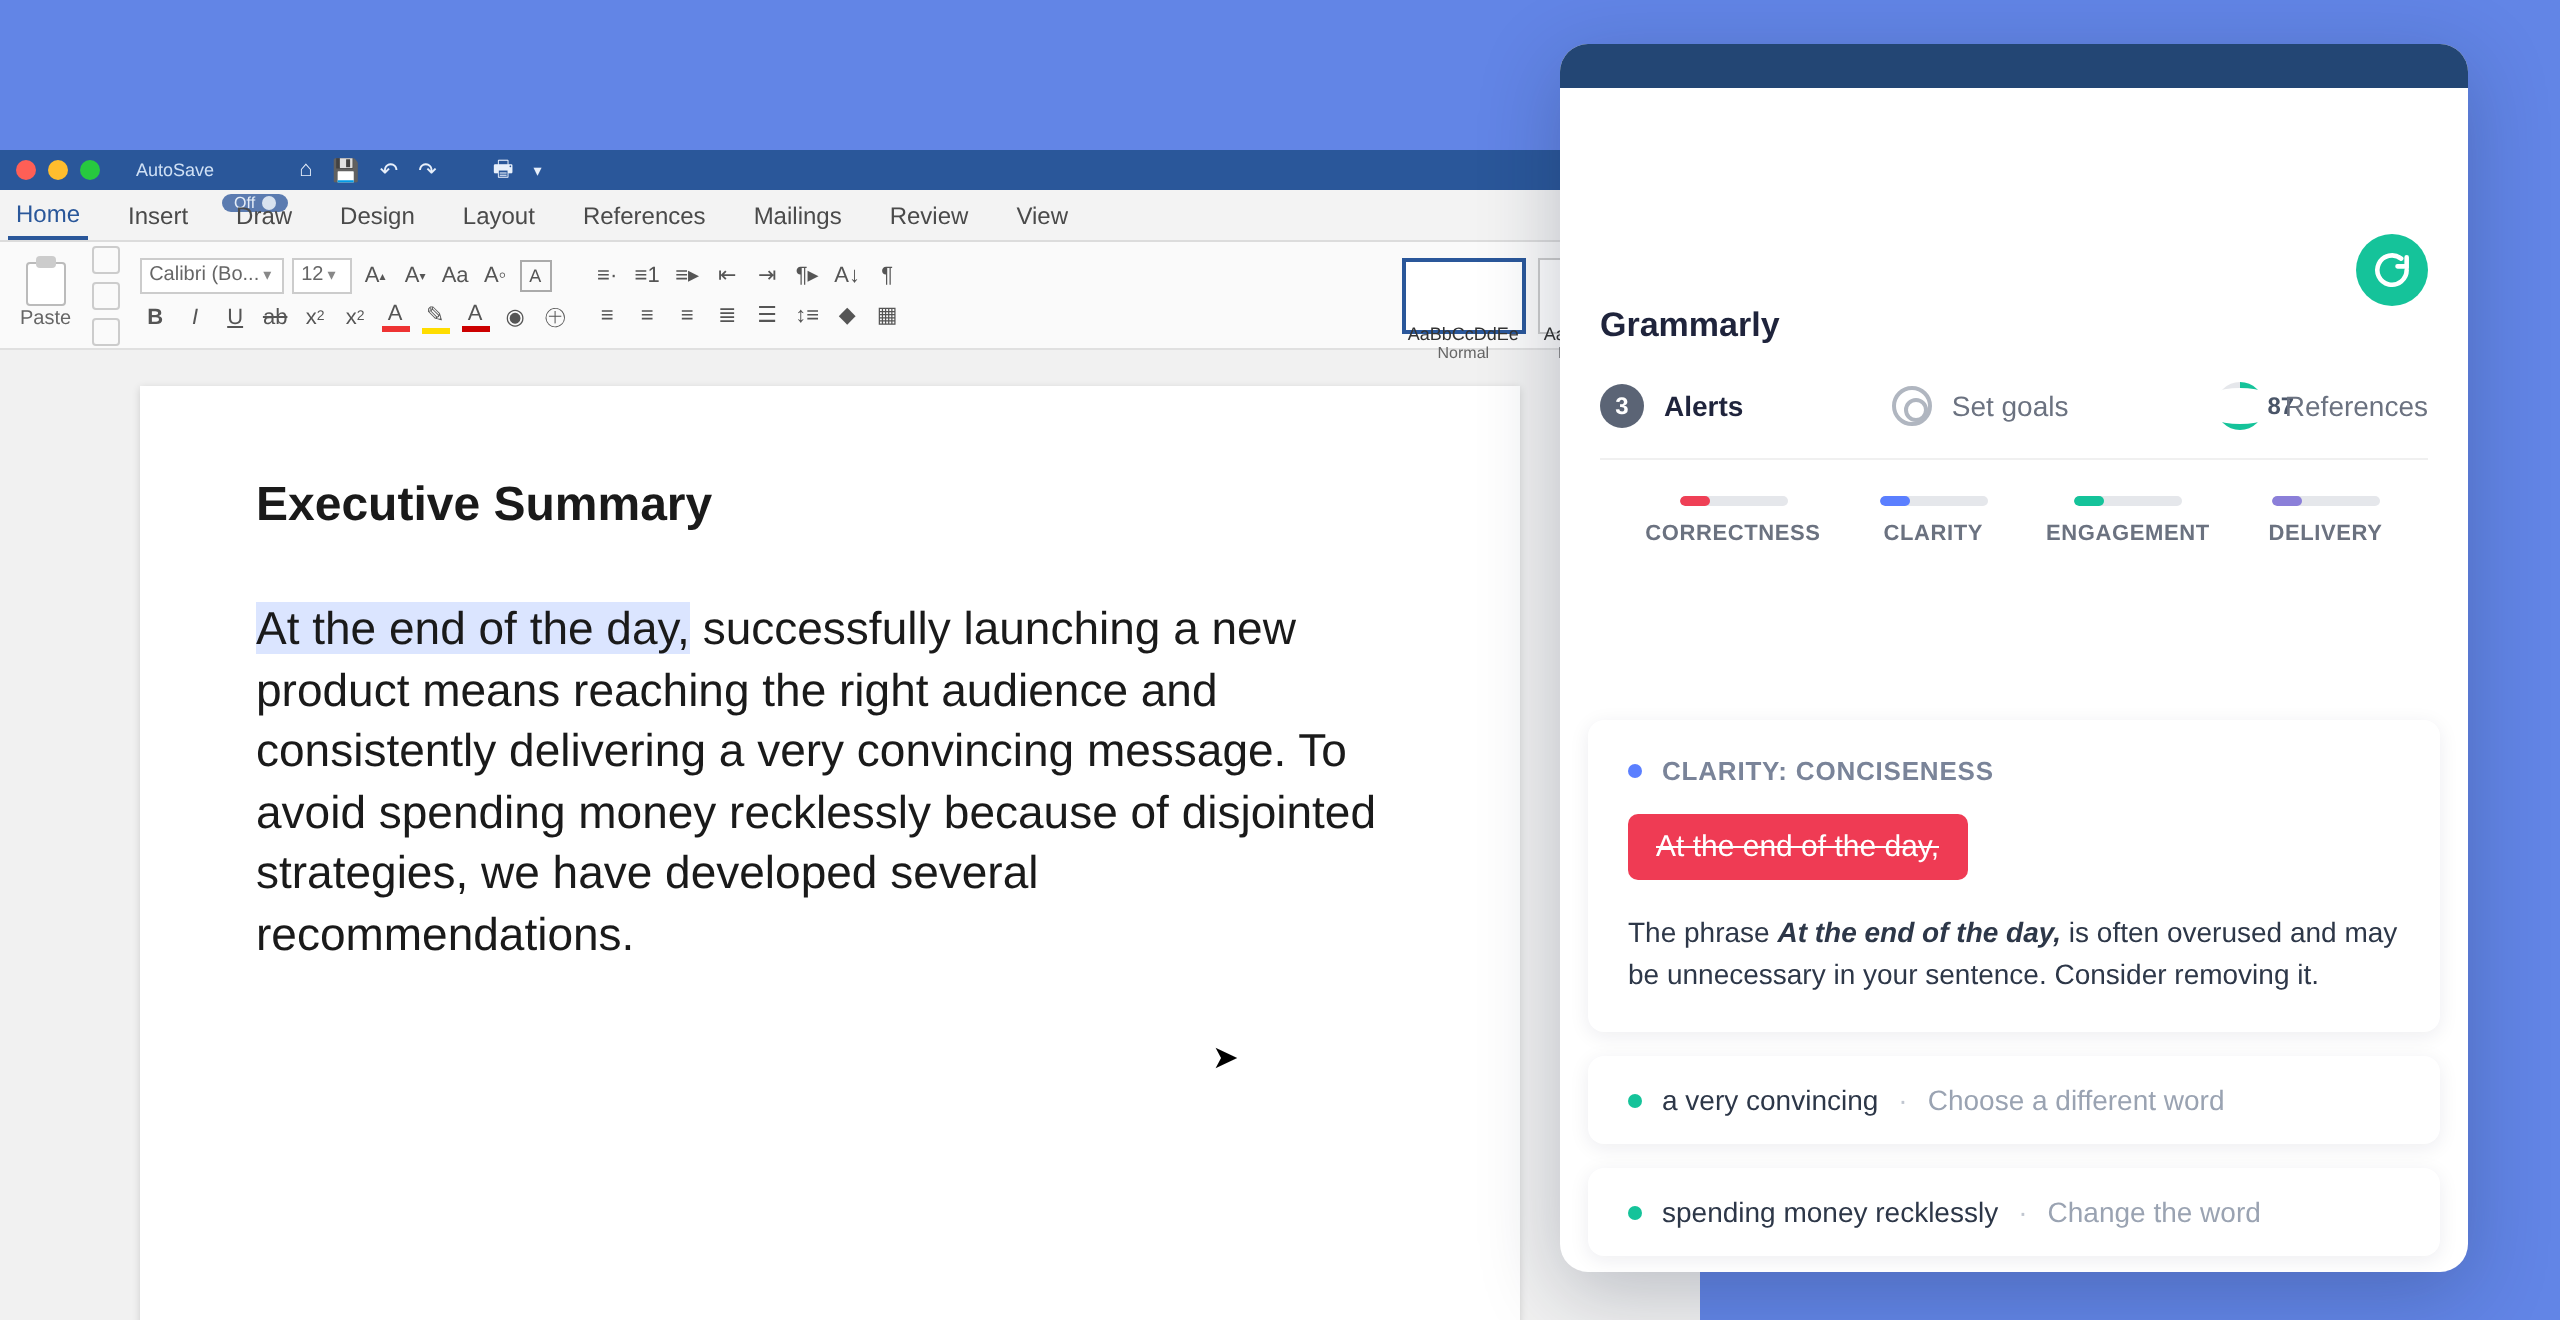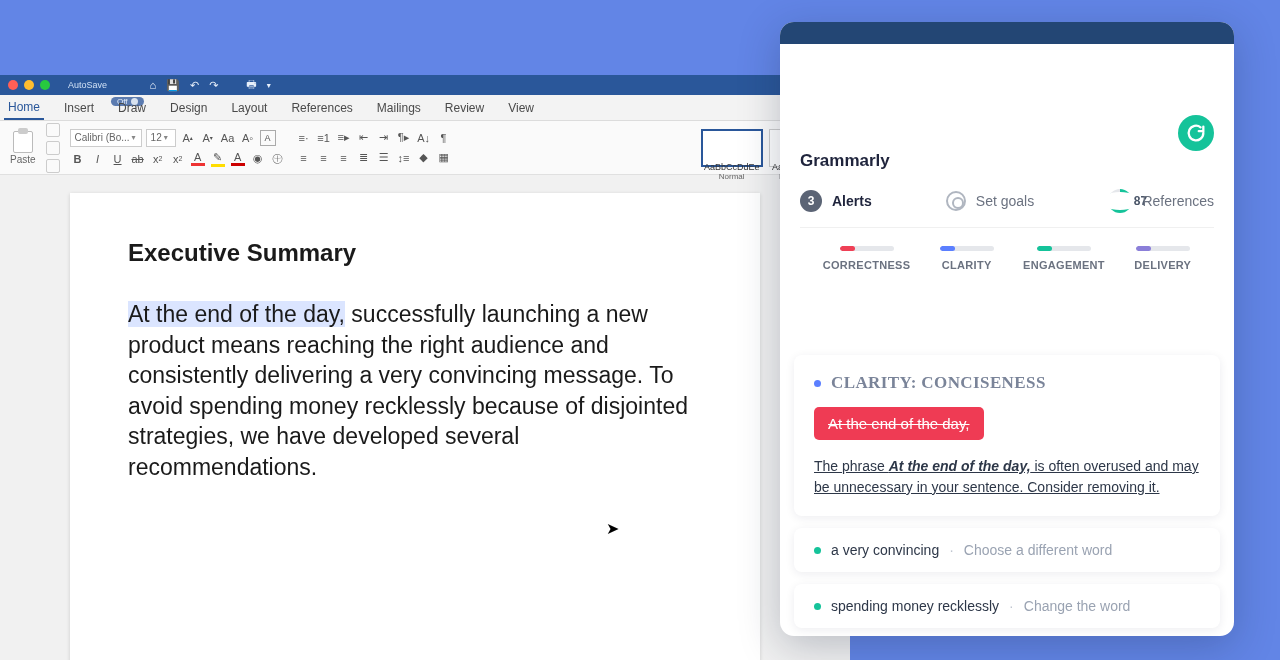--- a/index.html
+++ b/index.html
@@ -78,23 +78,23 @@
   .c-red::before { background: #ef4056; }
   .c-blue::before { background: #5b7fff; }
   .c-green::before { background: #15c39a; }
   .c-purple::before { background: #8b7fd9; }
 
   .cards { padding: 8px 14px; display: flex; flex-direction: column; gap: 12px; overflow: auto; }
   .card { background: #fff; border-radius: 8px; box-shadow: 0 2px 10px rgba(20,30,60,.08); padding: 18px 20px; }
   .card.small { padding: 14px 20px; display: flex; align-items: center; gap: 10px; font-size: 14px; }
   .dot { width: 7px; height: 7px; border-radius: 50%; background: #15c39a; flex-shrink: 0; }
   .dot.blue { background: #5b7fff; }
-  .tag { font-size: 17px; font-weight: 600; letter-spacing: .4px; color: #7a8499; font-family: Liberation Serif, serif; }
+  .tag { font-size: 13px; font-weight: 600; letter-spacing: .4px; color: #7a8499; }
   .strike-pill { display: inline-block; margin-top: 14px; background: #ef3b54; color: #fff; padding: 8px 14px; border-radius: 5px; font-size: 15px; text-decoration: line-through; font-weight: 500; }
-  .explain { margin-top: 16px; font-size: 14px; color: #2d3748; line-height: 1.5; text-decoration: underline; }
+  .explain { margin-top: 16px; font-size: 14px; color: #2d3748; line-height: 1.5; }
   .explain .em { font-style: italic; font-weight: 600; }
   .mini-text { color: #2d3748; font-weight: 500; }
   .mini-hint { color: #9aa3b2; }
   .midsep { color: #c0c6d0; }
 </style>
 </head>
 <body>
 
 <div class="word-window">
   <div class="titlebar">

